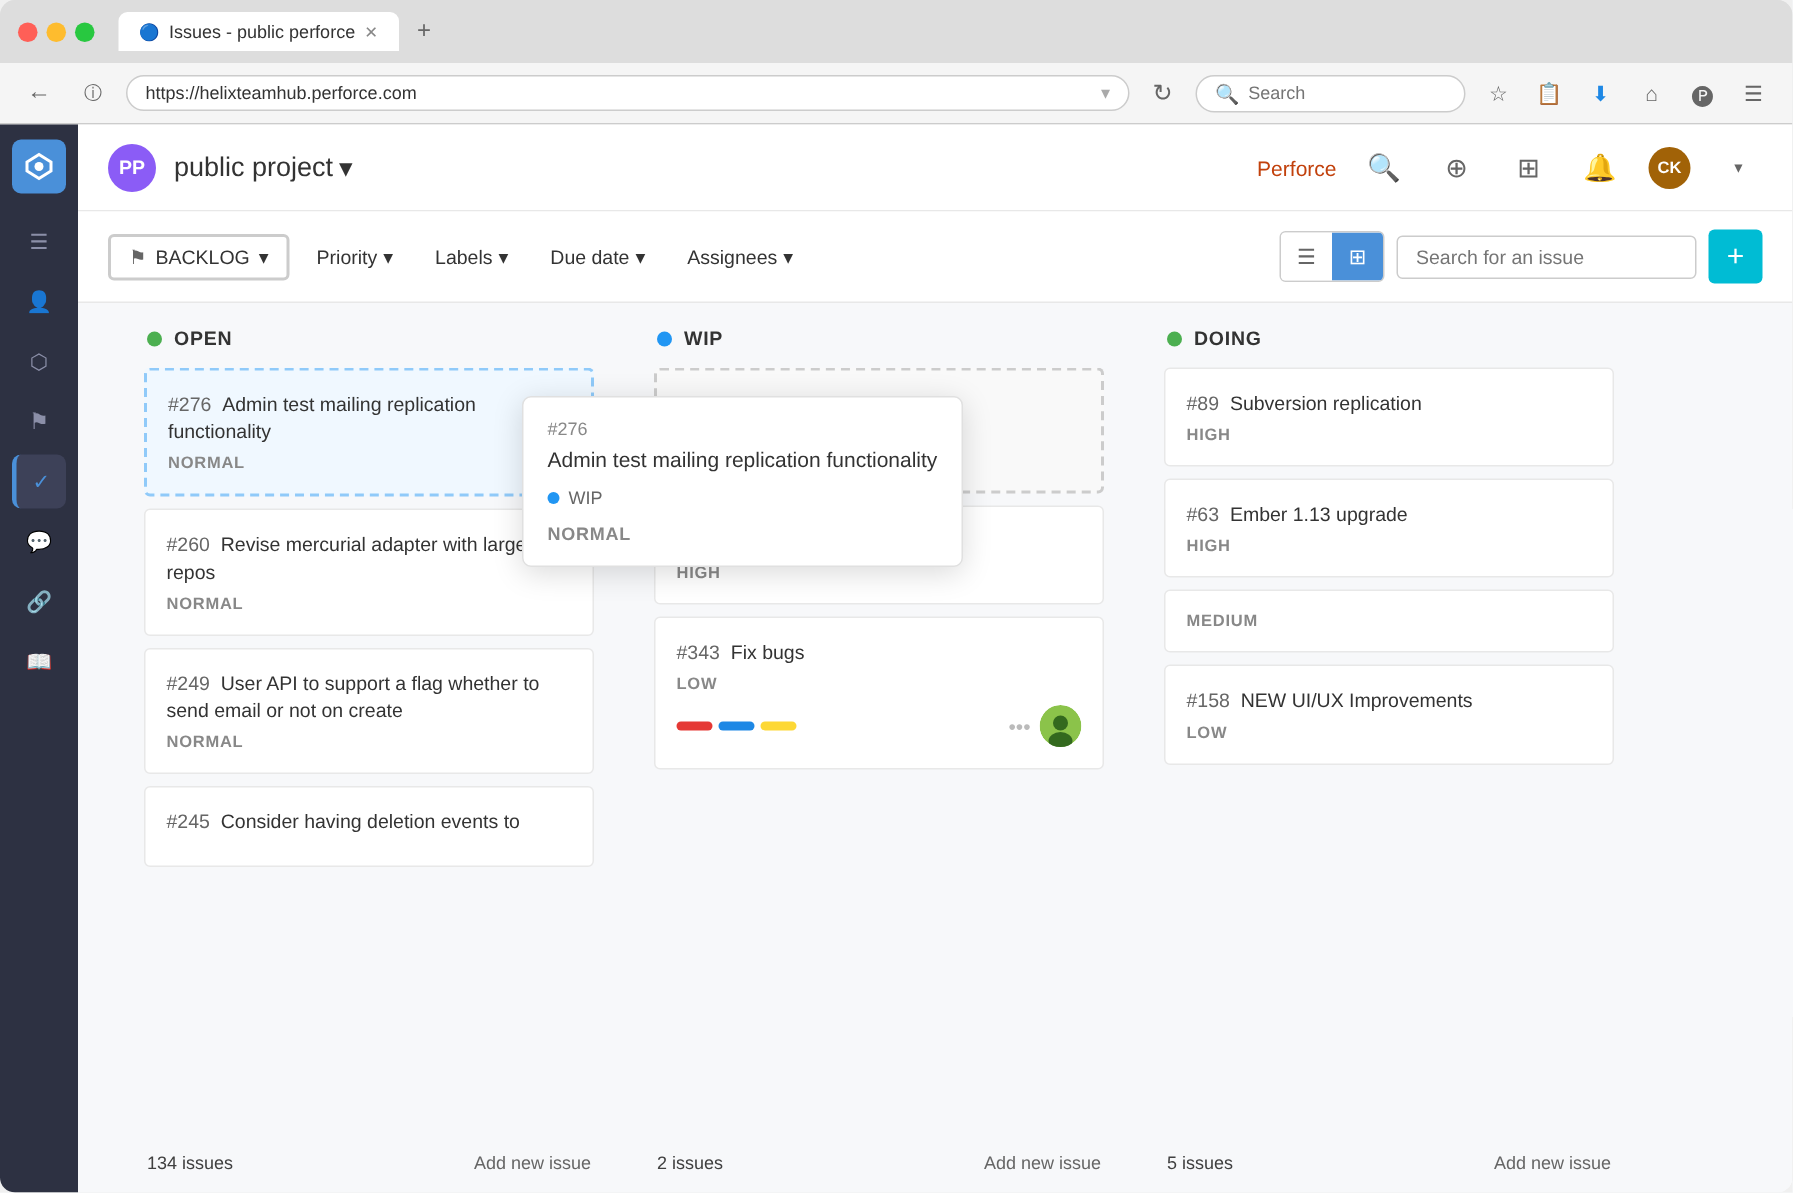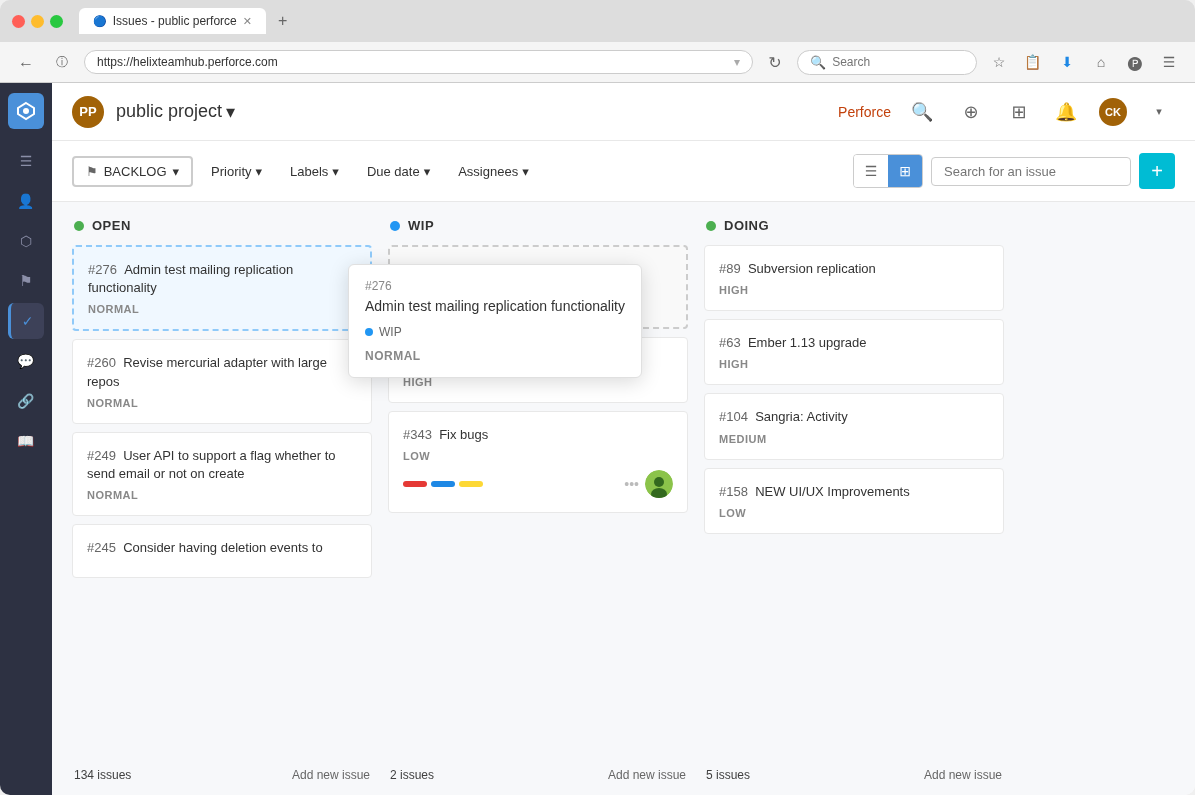--- a/index.html
+++ b/index.html
@@ -29,41 +29,41 @@
     .sidebar { width: 52px; background: #2d3142; display: flex; flex-direction: column; align-items: center; padding: 10px 0; gap: 4px; }
     .sidebar-logo { width: 36px; height: 36px; background: #4a90d9; border-radius: 6px; display: flex; align-items: center; justify-content: center; color: white; font-size: 16px; margin-bottom: 10px; }
     .sidebar-item { width: 36px; height: 36px; display: flex; align-items: center; justify-content: center; border-radius: 6px; color: #8b8fa8; font-size: 16px; cursor: pointer; }
     .sidebar-item.issues-active { color: #4a90d9; }
 
     
     .main-content { flex: 1; background: white; display: flex; flex-direction: column; overflow: hidden; }
 
     
     .app-header { display: flex; align-items: center; padding: 0 20px; height: 58px; border-bottom: 1px solid #e8e8e8; gap: 12px; }
-    .project-avatar { width: 32px; height: 32px; background: #a16207; border-radius: 50%; display: flex; align-items: center; justify-content: center; color: white; font-weight: bold; font-size: 13px; }
+    .project-avatar { width: 32px; height: 32px; background: #8b5cf6; border-radius: 50%; display: flex; align-items: center; justify-content: center; color: white; font-weight: bold; font-size: 13px; }
     .project-name { font-size: 18px; color: #333; font-weight: 500; cursor: pointer; display: flex; align-items: center; gap: 4px; }
     .header-right { margin-left: auto; display: flex; align-items: center; gap: 16px; }
     .perforce-link { color: #c2410c; font-size: 14px; font-weight: 500; cursor: pointer; }
     .header-icon-btn { width: 32px; height: 32px; border: none; background: none; color: #666; font-size: 18px; cursor: pointer; display: flex; align-items: center; justify-content: center; }
     .user-avatar { width: 28px; height: 28px; background: #a16207; border-radius: 50%; display: flex; align-items: center; justify-content: center; color: white; font-size: 11px; font-weight: bold; }
 
     
     .filters-bar { display: flex; align-items: center; padding: 12px 20px; gap: 8px; border-bottom: 1px solid #e8e8e8; background: white; }
     .backlog-btn { display: flex; align-items: center; gap: 6px; padding: 6px 12px; border: 2px solid #ccc; border-radius: 4px; background: white; font-size: 13px; color: #333; cursor: pointer; font-weight: 500; }
     .filter-btn { display: flex; align-items: center; gap: 4px; padding: 6px 10px; border: none; background: none; font-size: 13px; color: #333; cursor: pointer; }
     .filters-right { margin-left: auto; display: flex; align-items: center; gap: 8px; }
     .view-toggle { display: flex; border: 1px solid #ccc; border-radius: 4px; overflow: hidden; }
     .view-btn { width: 34px; height: 32px; border: none; background: white; color: #666; font-size: 14px; cursor: pointer; display: flex; align-items: center; justify-content: center; }
     .view-btn.active { background: #4a90d9; color: white; }
     .search-input-bar { border: 1px solid #ccc; border-radius: 4px; padding: 6px 12px; font-size: 13px; width: 200px; color: #999; }
     .add-btn { width: 36px; height: 36px; background: #00bcd4; border: none; border-radius: 4px; color: white; font-size: 20px; cursor: pointer; display: flex; align-items: center; justify-content: center; }
 
     
     .kanban-board { flex: 1; display: flex; gap: 0; overflow-x: auto; padding: 16px 20px; background: #f7f8fa; position: relative; }
-    .kanban-column { min-width: 300px; width: 300px; margin-right: 16px; display: flex; flex-direction: column; }
+    .kanban-column { min-width: 300px; width: 300px; margin-right: 16px; display: flex; flex-direction: column; margin-left: 24px; }
     .column-header { display: flex; align-items: center; gap: 8px; margin-bottom: 12px; padding: 0 2px; }
     .status-dot { width: 10px; height: 10px; border-radius: 50%; }
     .dot-green { background: #4caf50; }
     .dot-blue { background: #2196f3; }
     .column-title { font-size: 13px; font-weight: 600; color: #333; letter-spacing: 0.5px; }
     .column-cards { flex: 1; display: flex; flex-direction: column; gap: 8px; }
     .card { background: white; border-radius: 4px; padding: 14px; border: 1px solid #e8e8e8; cursor: pointer; }
     .card-id-title { font-size: 13px; color: #333; margin-bottom: 6px; line-height: 1.4; }
     .card-id { color: #666; }
     .card-priority { font-size: 11px; font-weight: 600; color: #888; letter-spacing: 0.5px; }
@@ -334,23 +334,20 @@
             </div>
 
             <div class="card">
               <div class="card-id-title">
                 <span class="card-id">#63</span>&nbsp;&nbsp;Ember 1.13 upgrade
               </div>
               <div class="card-priority">HIGH</div>
             </div>
 
             <div class="card">
-              <div class="card-id-title">
-                <span class="card-id">#104</span>&nbsp;&nbsp;Sangria: Activity
-              </div>
               <div class="card-priority">MEDIUM</div>
             </div>
 
             <div class="card">
               <div class="card-id-title">
                 <span class="card-id">#158</span>&nbsp;&nbsp;NEW UI/UX Improvements
               </div>
               <div class="card-priority">LOW</div>
             </div>
 

